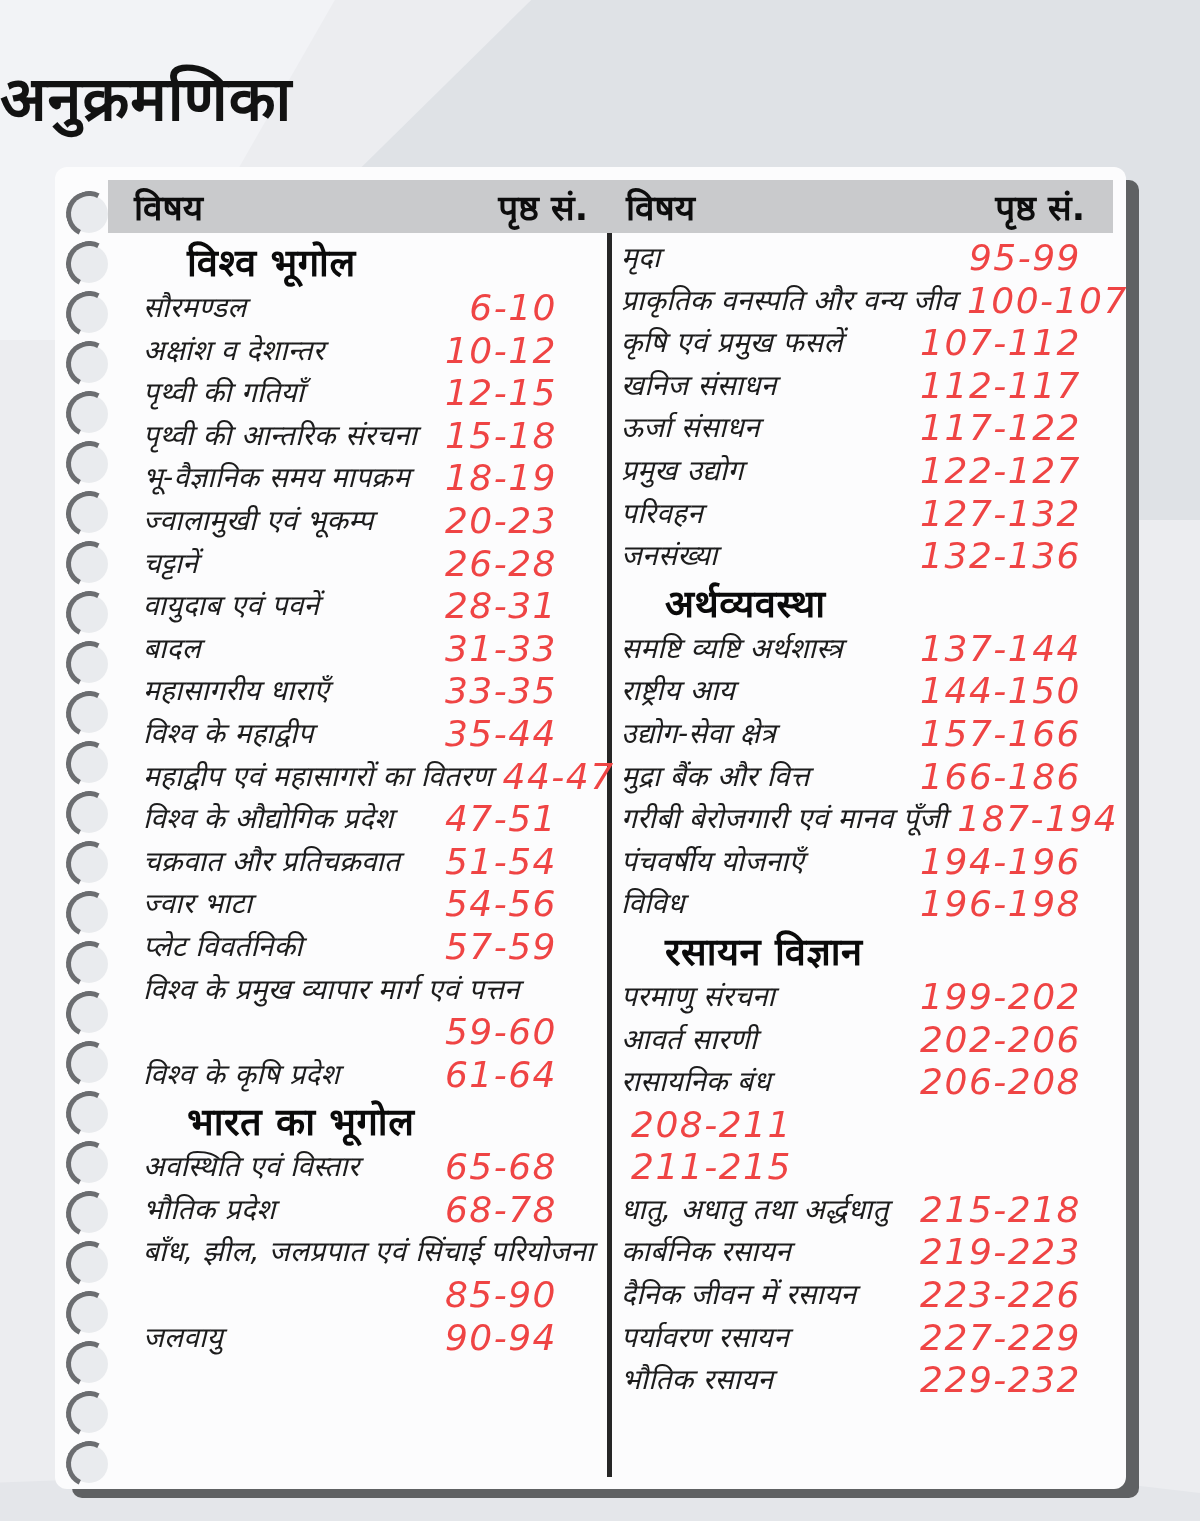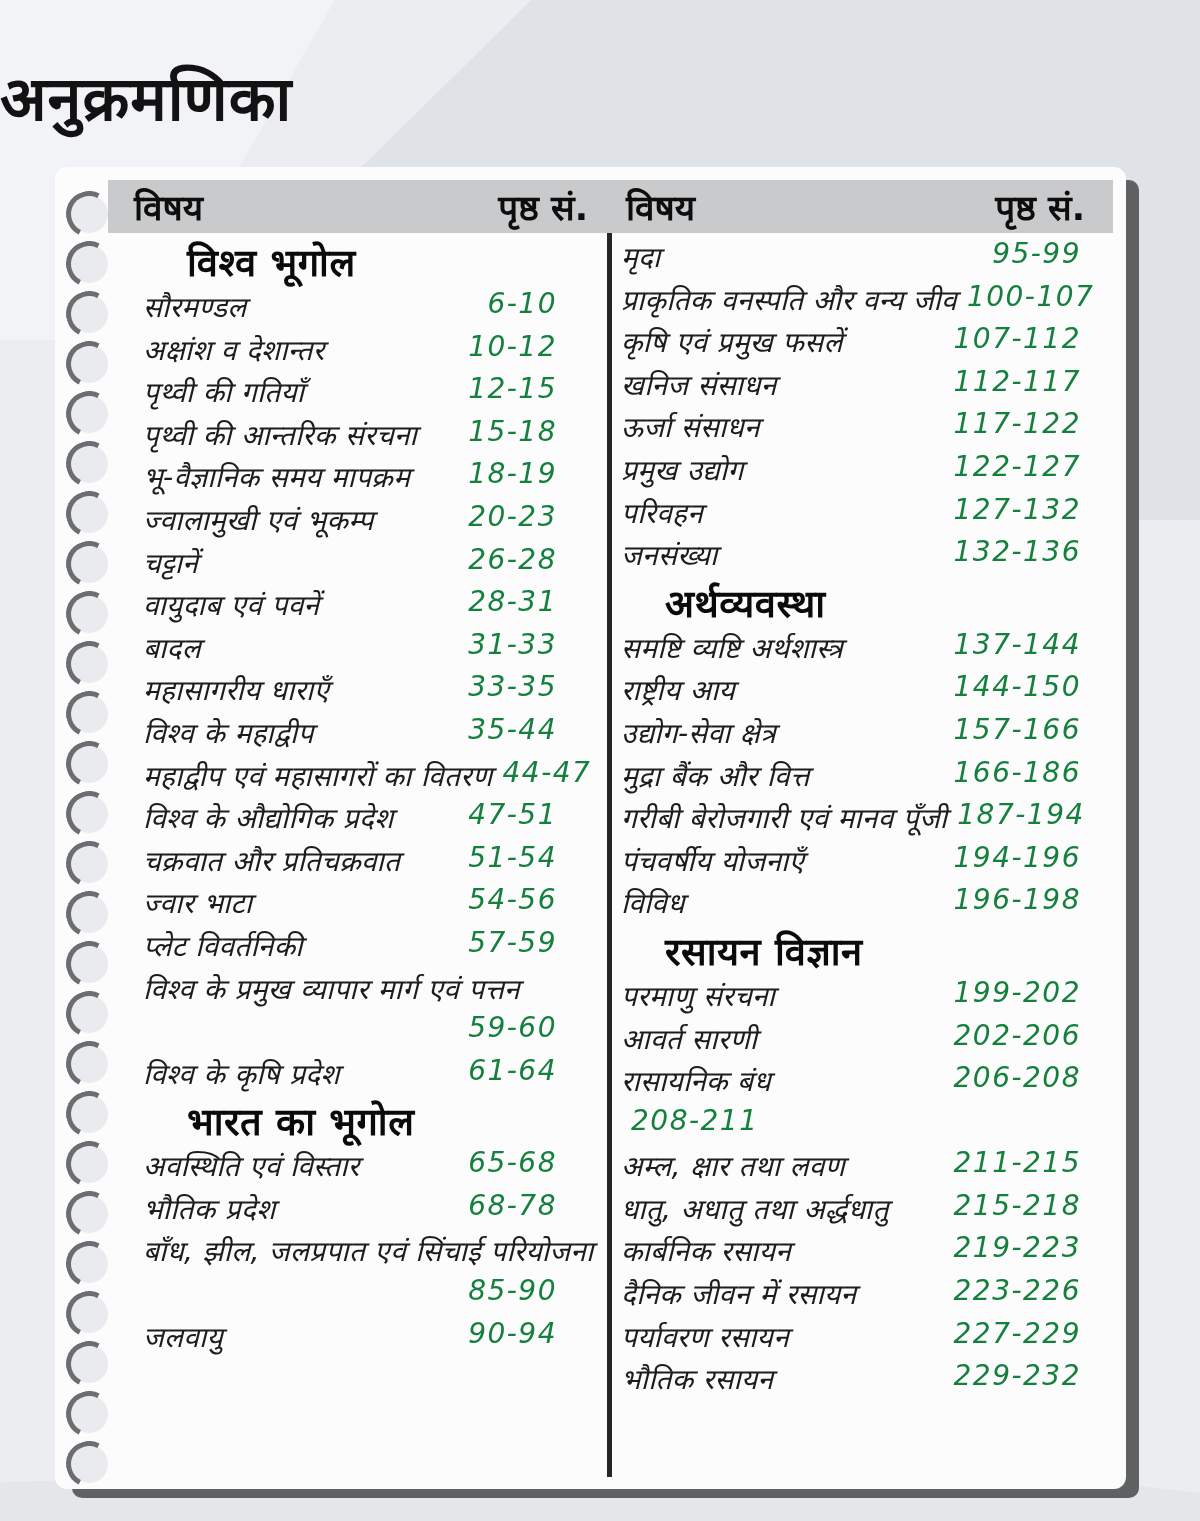--- a/index.html
+++ b/index.html
@@ -63,21 +63,21 @@
   .col.left  { left:88px;  width:414px; }
   .col.right { left:566px; width:460px; }
   .row {
     display:flex; justify-content:space-between; align-items:flex-start;
     height:42.6px; white-space:nowrap;
   }
   .row .label {
     font-size:28px; font-style:italic; color:#1c1c1c; letter-spacing:0.3px;
   }
   .row .pages {
-    font-size:28px; font-style:italic; color:#15803d; letter-spacing:1.5px;
+    font-size:36px; font-style:italic; color:#ef4444; letter-spacing:1.5px;
     margin-left:10px;
   }
   .row.section { height:50px; align-items:flex-end;margin-left:44px; }
   .row.section .sec-label {
     font-size:38px; font-weight:700; color:#0a0a0a; letter-spacing:0.5px;
   }
 </style>
 </head>
 <body>
 
@@ -310,21 +310,20 @@
         <span class="pages">202-206</span>
       </div>
       <div class="row">
         <span class="label">रासायनिक बंध</span>
         <span class="pages">206-208</span>
       </div>
       <div class="row">
         <span class="pages">208-211</span>
       </div>
       <div class="row">
-        <span class="label">अम्ल, क्षार तथा लवण</span>
         <span class="pages">211-215</span>
       </div>
       <div class="row">
         <span class="label">धातु, अधातु तथा अर्द्धधातु</span>
         <span class="pages">215-218</span>
       </div>
       <div class="row">
         <span class="label">कार्बनिक रसायन</span>
         <span class="pages">219-223</span>
       </div>

